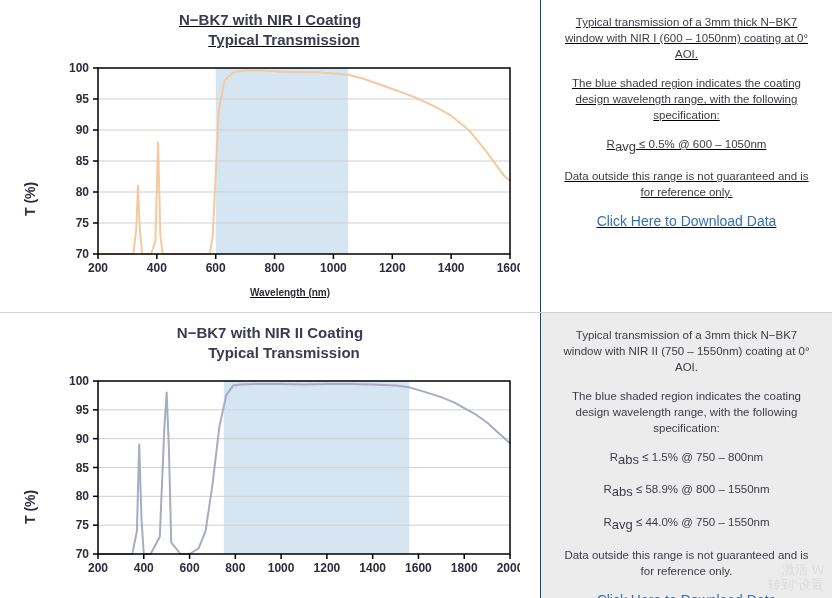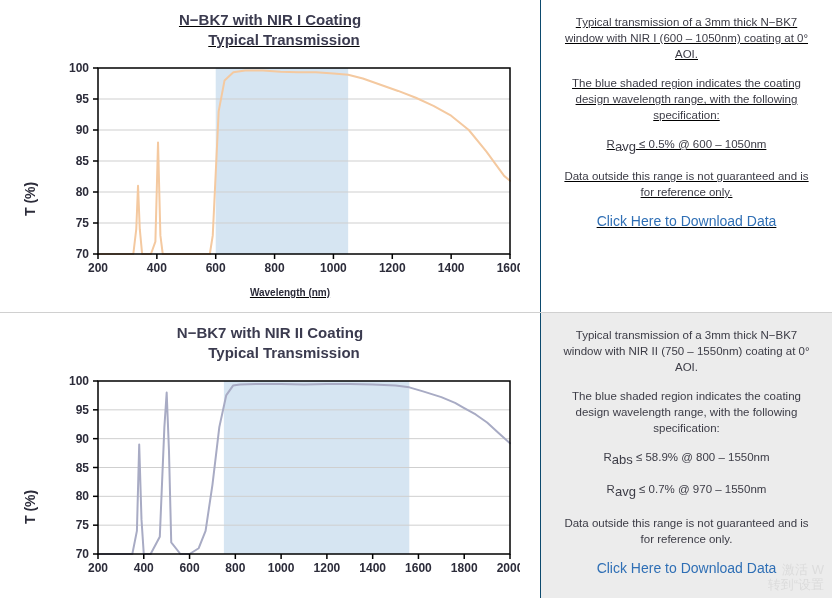--- a/index.html
+++ b/index.html
@@ -164,24 +164,27 @@
             <text x="490" y="203" text-anchor="middle" font-family="Liberation Sans, sans-serif" font-size="12" font-weight="bold" fill="#2c2c3a">2000</text>
           </svg>
       </div>
     </div>
 
     <div class="text-pane gray">
       <div class="tp-inner">
         <p>Typical transmission of a 3mm thick N−BK7 window with NIR II (750 – 1550nm) coating at 0° AOI.</p>
         <p>The blue shaded region indicates the coating design wavelength range, with the following specification:</p>
         <p class="spec">
+          <span>R</span><span class="sub">abs</span><span> ≤ 1.5% @ 750 – 800nm</span>
+        </p>
+        <p class="spec">
           <span>R</span><span class="sub">abs</span><span> ≤ 58.9% @ 800 – 1550nm</span>
         </p>
         <p class="spec" style="margin-bottom:14px;">
-          <span>R</span><span class="sub">avg</span><span> ≤ 0.7% @ 970 – 1550nm</span>
+          <span>R</span><span class="sub">avg</span><span> ≤ 44.0% @ 750 – 1550nm</span>
         </p>
         <p>Data outside this range is not guaranteed and is for reference only.</p>
         <a class="dl-link" href="#">Click Here to Download Data</a>
       </div>
     </div>
   </div>
 
   <div class="watermark">
     <div>激活 W</div>
     <div>转到“设置</div>

